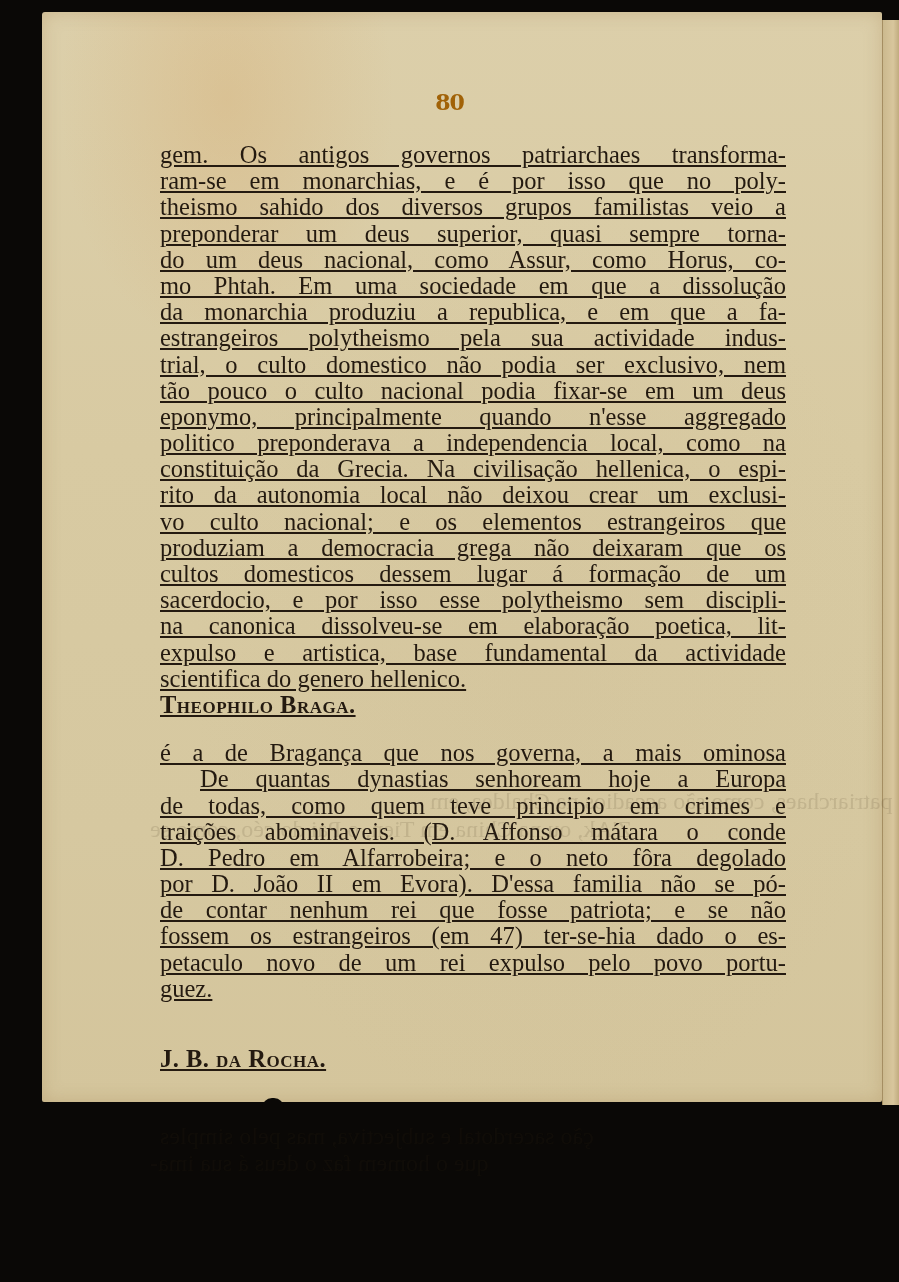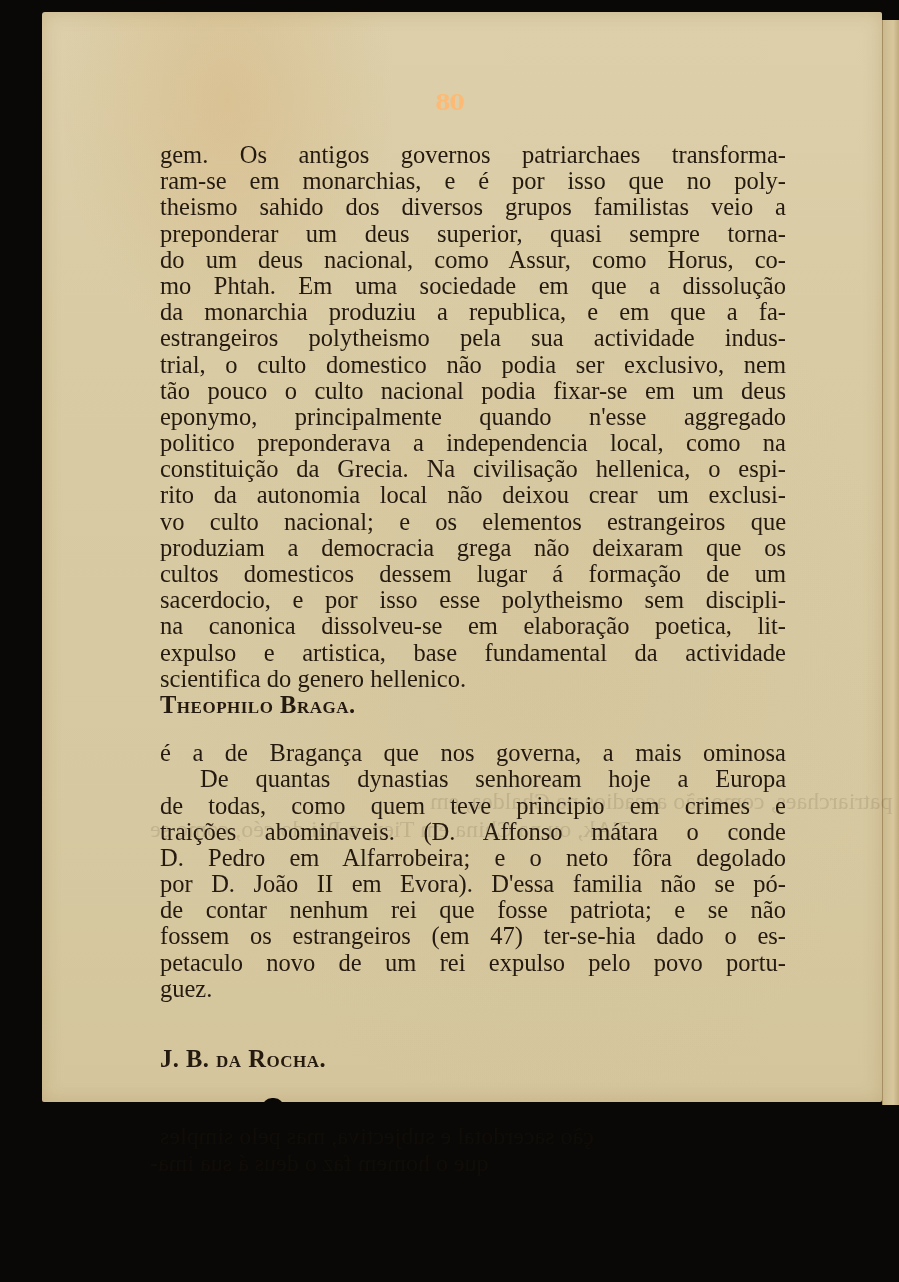--- a/index.html
+++ b/index.html
@@ -50,33 +50,34 @@
   .page-number {
     position: absolute;
     left: 0;
     width: 899px;
     top: 88px;
     text-align: center;
     font-family: "DejaVu Serif", serif;
     font-weight: bold;
     font-size: 22px;
     letter-spacing: -1px;
-    color: #fdba74;
+    color: #a16207;
     line-height: 28px;
   }
   .body-text {
     position: absolute;
     left: 160px;
     top: 142px;
     width: 626px;
     font-family: "Liberation Serif", serif;
     font-size: 24.5px;
     line-height: 26.2px;
     color: #241a10;
     text-align: justify;
+    text-decoration: underline;
   }
   .line {
     display: block;
     white-space: nowrap;
     text-align-last: justify;
     text-align: justify;
     height: 26.2px;
   }
   .line.last {
     text-align-last: left;

